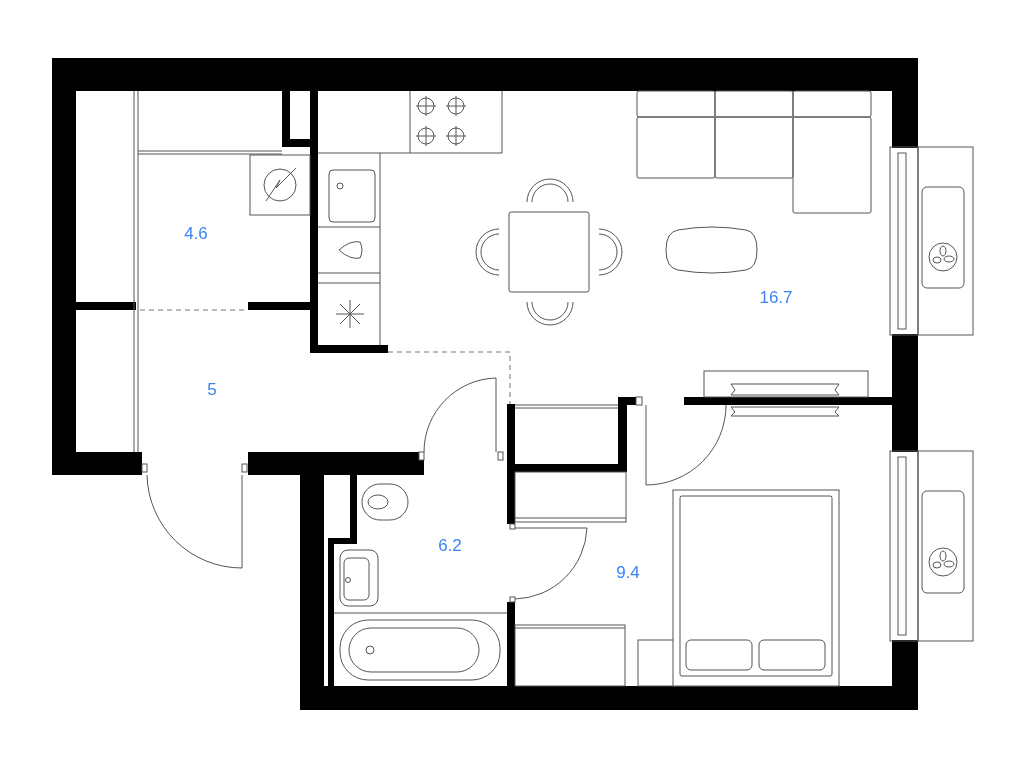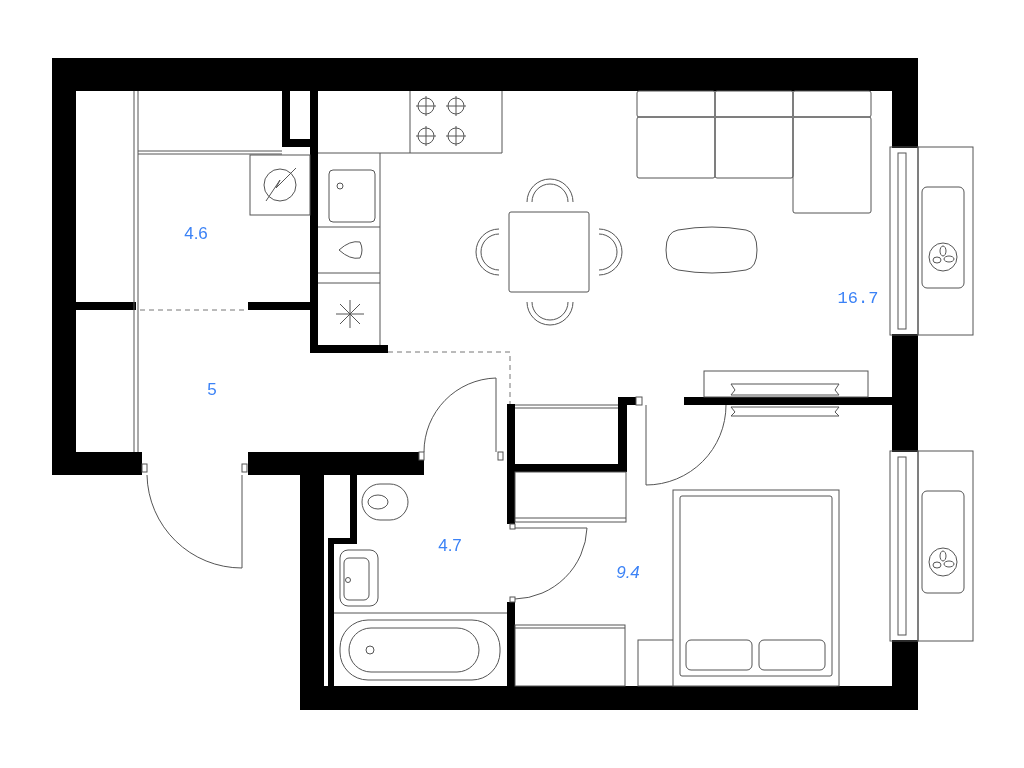--- a/index.html
+++ b/index.html
@@ -210,15 +210,15 @@
     <rect class="ln" x="638" y="640" width="198" height="46"></rect>
     <rect class="ln2" x="673" y="490" width="166" height="196"></rect>
     <rect class="ln" x="680" y="496" width="152" height="180" rx="2"></rect>
     <rect class="ln" x="686" y="640" width="66" height="30" rx="5"></rect>
     <rect class="ln" x="759" y="640" width="66" height="30" rx="5"></rect>
   </g>
 </svg>
 
 <div class="area-label" style="left:196px;top:234px;">4.6</div>
 <div class="area-label" style="left:212px;top:390px;">5</div>
-<div class="area-label" style="left:858px;top:298px;font-family:Liberation Mono, monospace;">16.7</div>
-<div class="area-label" style="left:450px;top:546px;">4.7</div>
-<div class="area-label" style="left:628px;top:573px;font-style:italic;">9.4</div>
+<div class="area-label" style="left:776px;top:298px;">16.7</div>
+<div class="area-label" style="left:450px;top:546px;">6.2</div>
+<div class="area-label" style="left:628px;top:573px;">9.4</div>
 
 </body></html>

